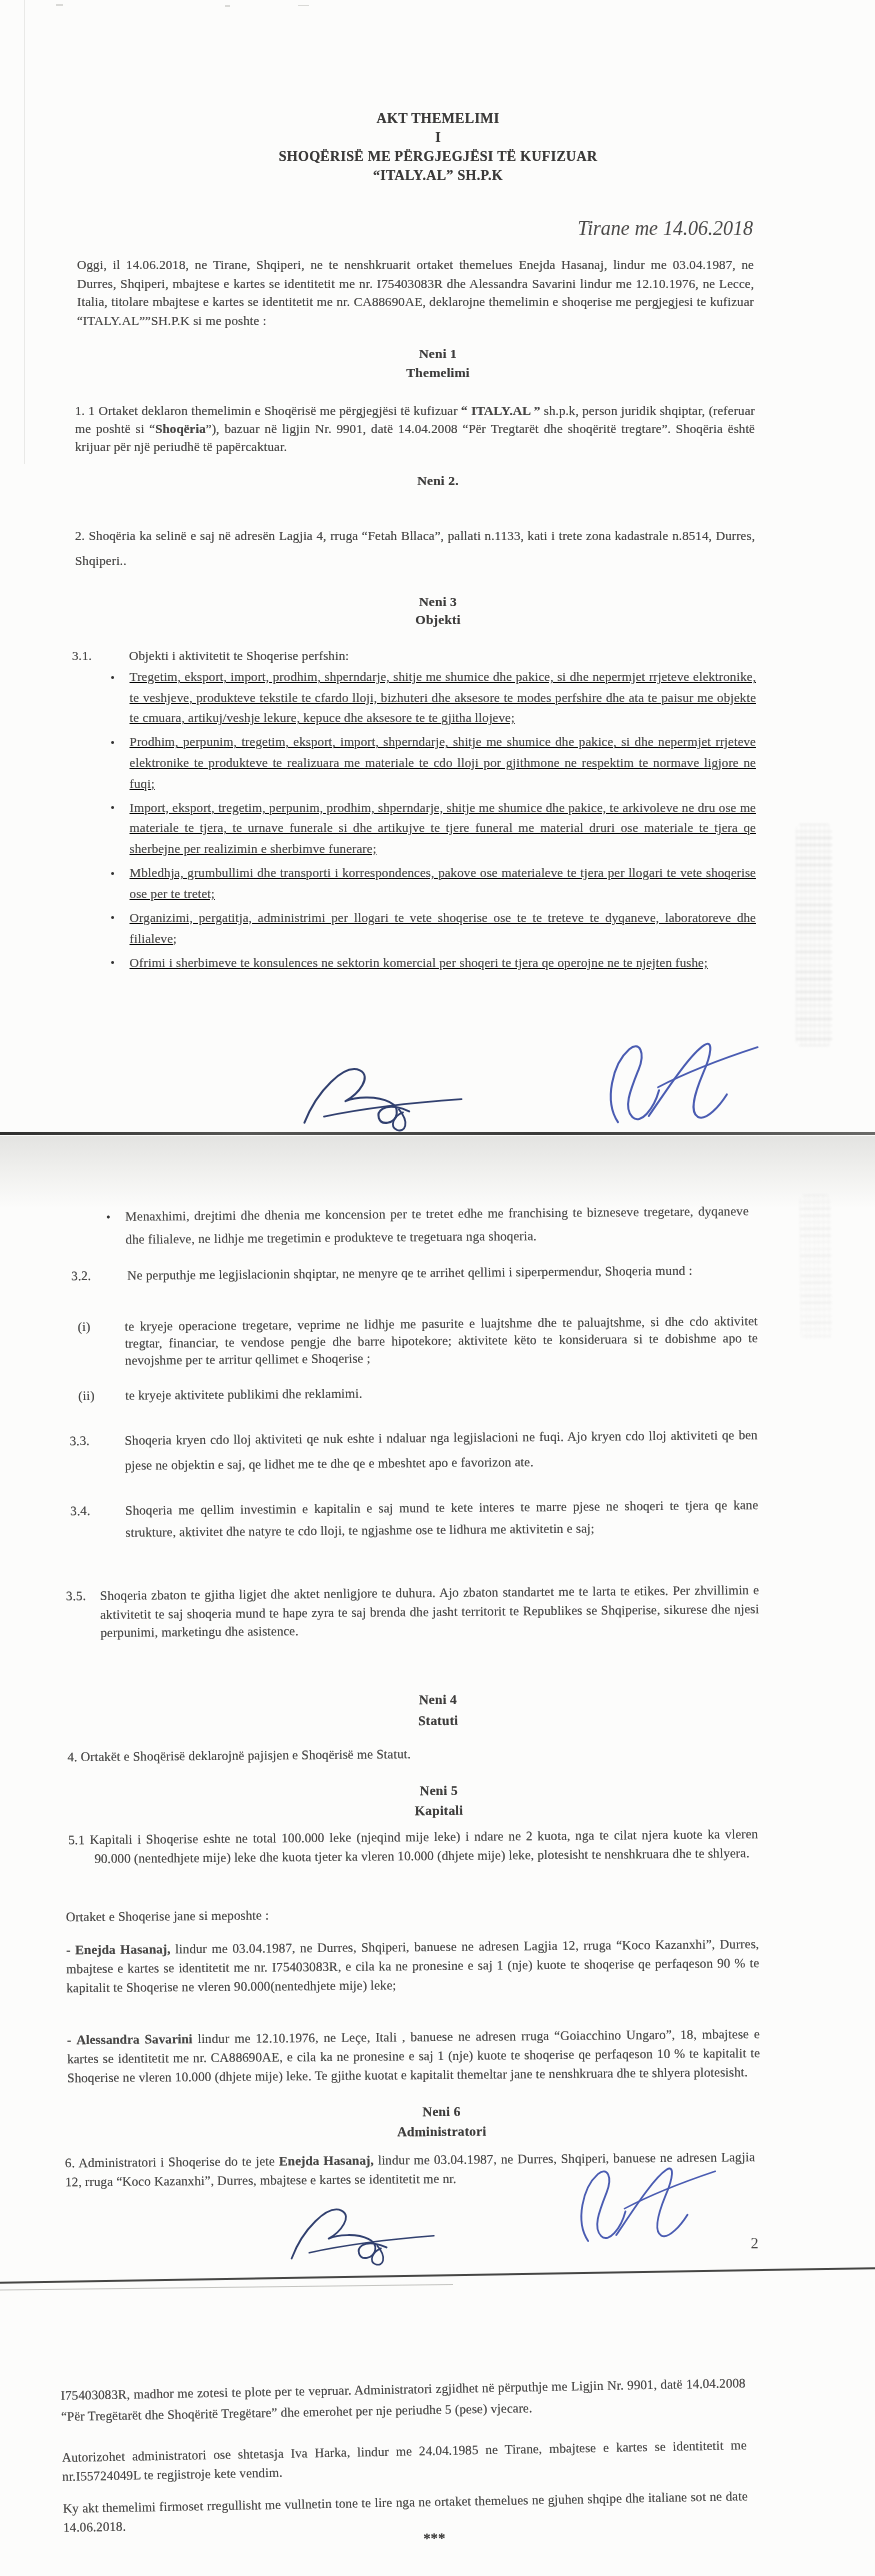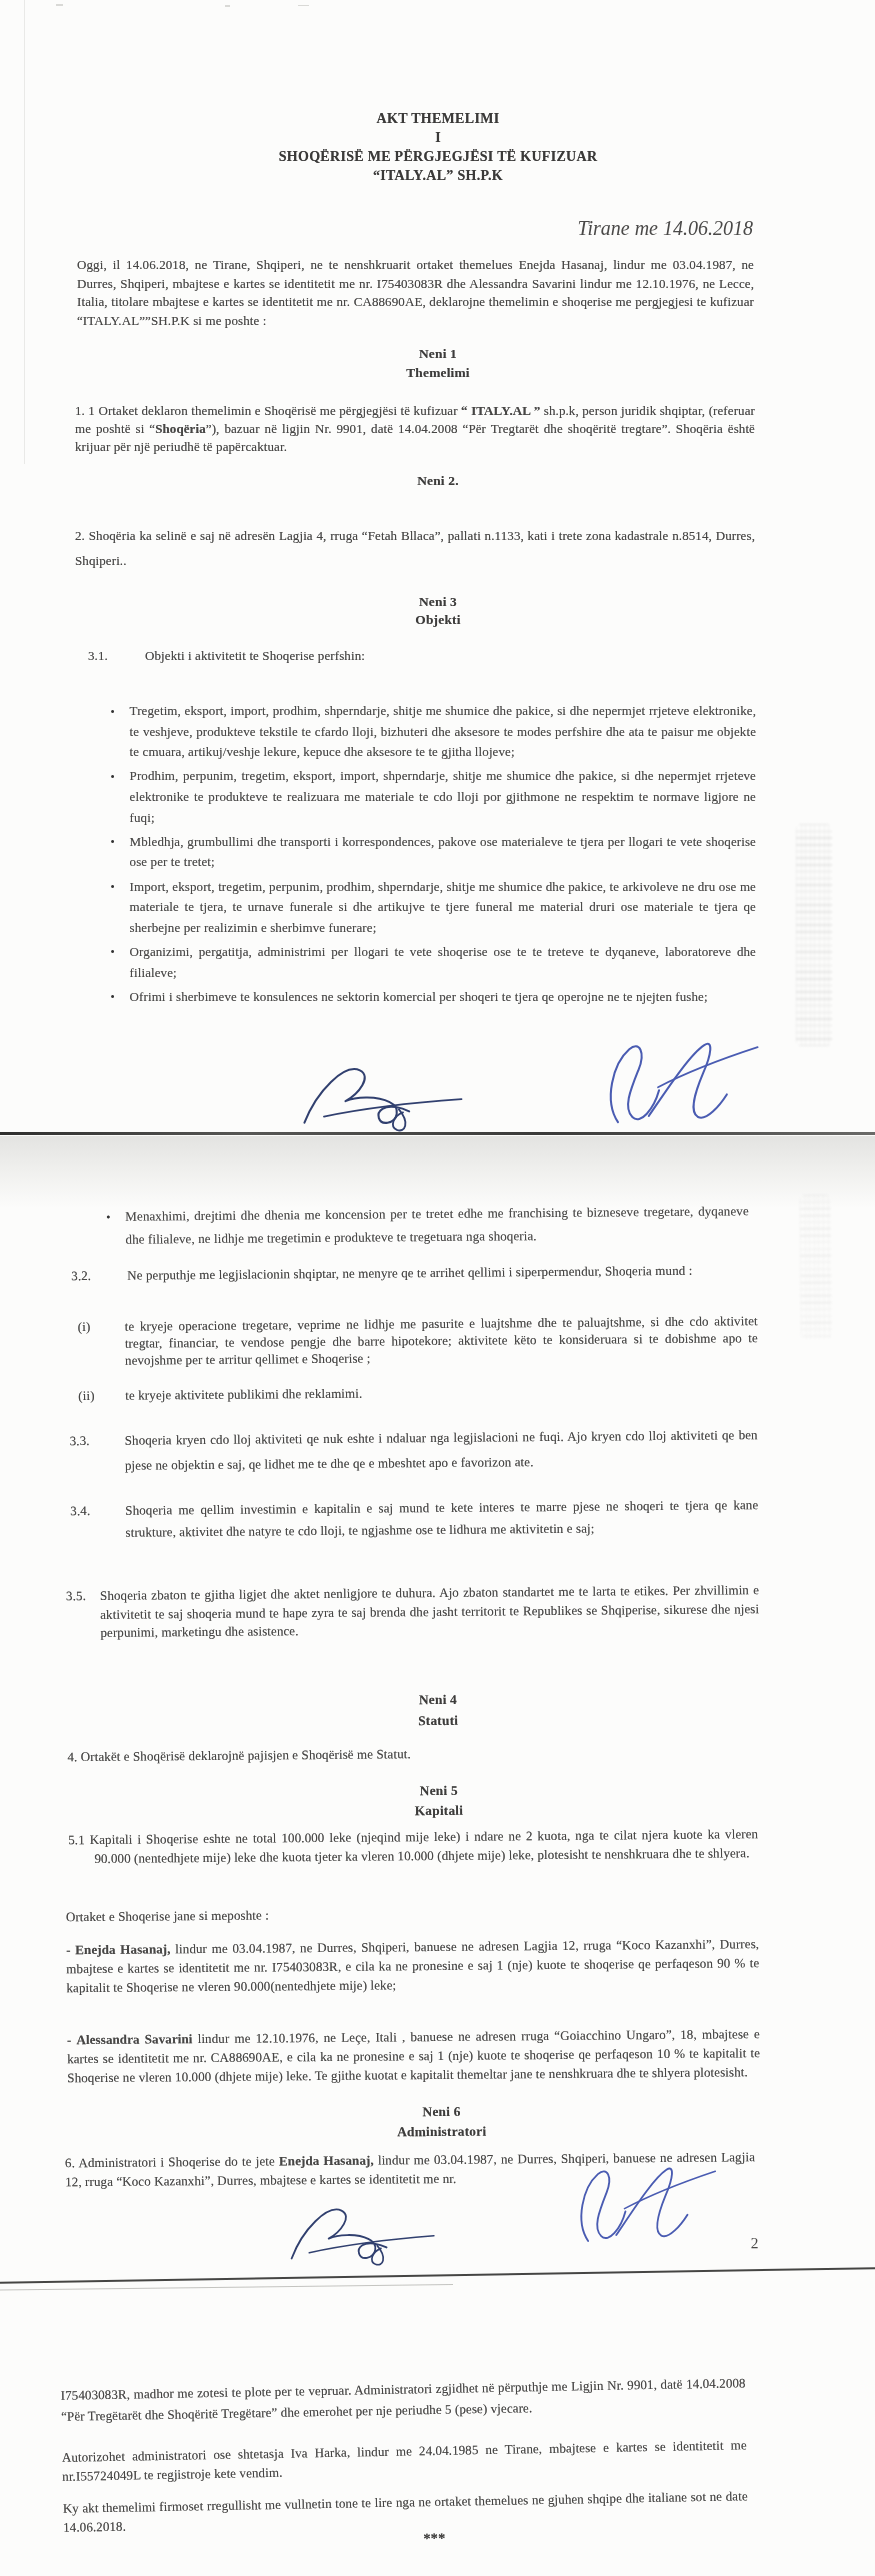--- a/index.html
+++ b/index.html
@@ -77,29 +77,29 @@
       </p>
 
       <div class="heading" style="top:473px;">Neni 2.</div>
 
       <div class="p" style="top:523px;left:75px;width:680px;line-height:25px;">2. Shoqëria ka selinë e saj në adresën Lagjia 4, rruga “Fetah Bllaca”, pallati n.1133, kati i trete zona kadastrale n.8514, Durres, Shqiperi..</div>
 
       <div class="heading" style="top:594px;">Neni 3</div>
       <div class="heading" style="top:612px;">Objekti</div>
 
       <div class="p lblrow" style="top:647px;left:72px;width:685px;">
-        <span class="lbl" style="width:57px;margin-left:16px;">3.1.</span>
+        <span class="lbl" style="width:57px;">3.1.</span>
         <span>Objekti i aktivitetit te Shoqerise perfshin:</span>
       </div>
 
-      <div class="blist" style="top:701px;">
+      <div class="blist" style="top:667px;text-decoration:underline;">
         <div class="li">Tregetim, eksport, import, prodhim, shperndarje, shitje me shumice dhe pakice,  si dhe nepermjet rrjeteve elektronike, te veshjeve, produkteve tekstile te cfardo lloji, bizhuteri dhe aksesore te modes perfshire dhe ata te paisur me objekte te cmuara, artikuj/veshje lekure, kepuce dhe aksesore te te gjitha llojeve;</div>
         <div class="li">Prodhim, perpunim, tregetim, eksport, import, shperndarje, shitje me shumice dhe pakice,  si dhe nepermjet rrjeteve elektronike te produkteve te realizuara me materiale te cdo lloji por gjithmone ne respektim te normave ligjore ne fuqi;</div>
+        <div class="li">Import, eksport, tregetim, perpunim, prodhim, shperndarje, shitje me shumice dhe pakice,  te arkivoleve ne dru ose me materiale te tjera, te urnave funerale si dhe artikujve te tjere funeral me material druri ose materiale te tjera qe sherbejne per realizimin e sherbimve funerare;</div>
         <div class="li">Mbledhja, grumbullimi dhe transporti i korrespondences, pakove ose materialeve te tjera per llogari te vete shoqerise ose per te tretet;</div>
-        <div class="li">Import, eksport, tregetim, perpunim, prodhim, shperndarje, shitje me shumice dhe pakice,  te arkivoleve ne dru ose me materiale te tjera, te urnave funerale si dhe artikujve te tjere funeral me material druri ose materiale te tjera qe sherbejne per realizimin e sherbimve funerare;</div>
         <div class="li">Organizimi, pergatitja, administrimi per llogari te vete shoqerise ose te te treteve te dyqaneve, laboratoreve dhe filialeve;</div>
         <div class="li">Ofrimi i sherbimeve te konsulences ne sektorin komercial per shoqeri te tjera qe operojne ne te njejten fushe;</div>
       </div>
 
       <div class="noise" style="left:796px;top:824px;width:36px;height:222px;"></div>
 
       <div class="sig ink-dark" style="left:301px;top:1057px;width:165px;height:77px;">
         <svg viewBox="0 0 320 150">
           <path stroke-width="4" d="M6,128 C30,66 84,12 114,26 C138,38 112,72 86,86 C104,78 146,74 172,88 C194,99 188,124 168,128 C150,131 144,110 158,101 C172,92 196,99 210,106"></path>
           <path stroke-width="3.4" d="M44,116 C130,98 226,88 312,82"></path>

